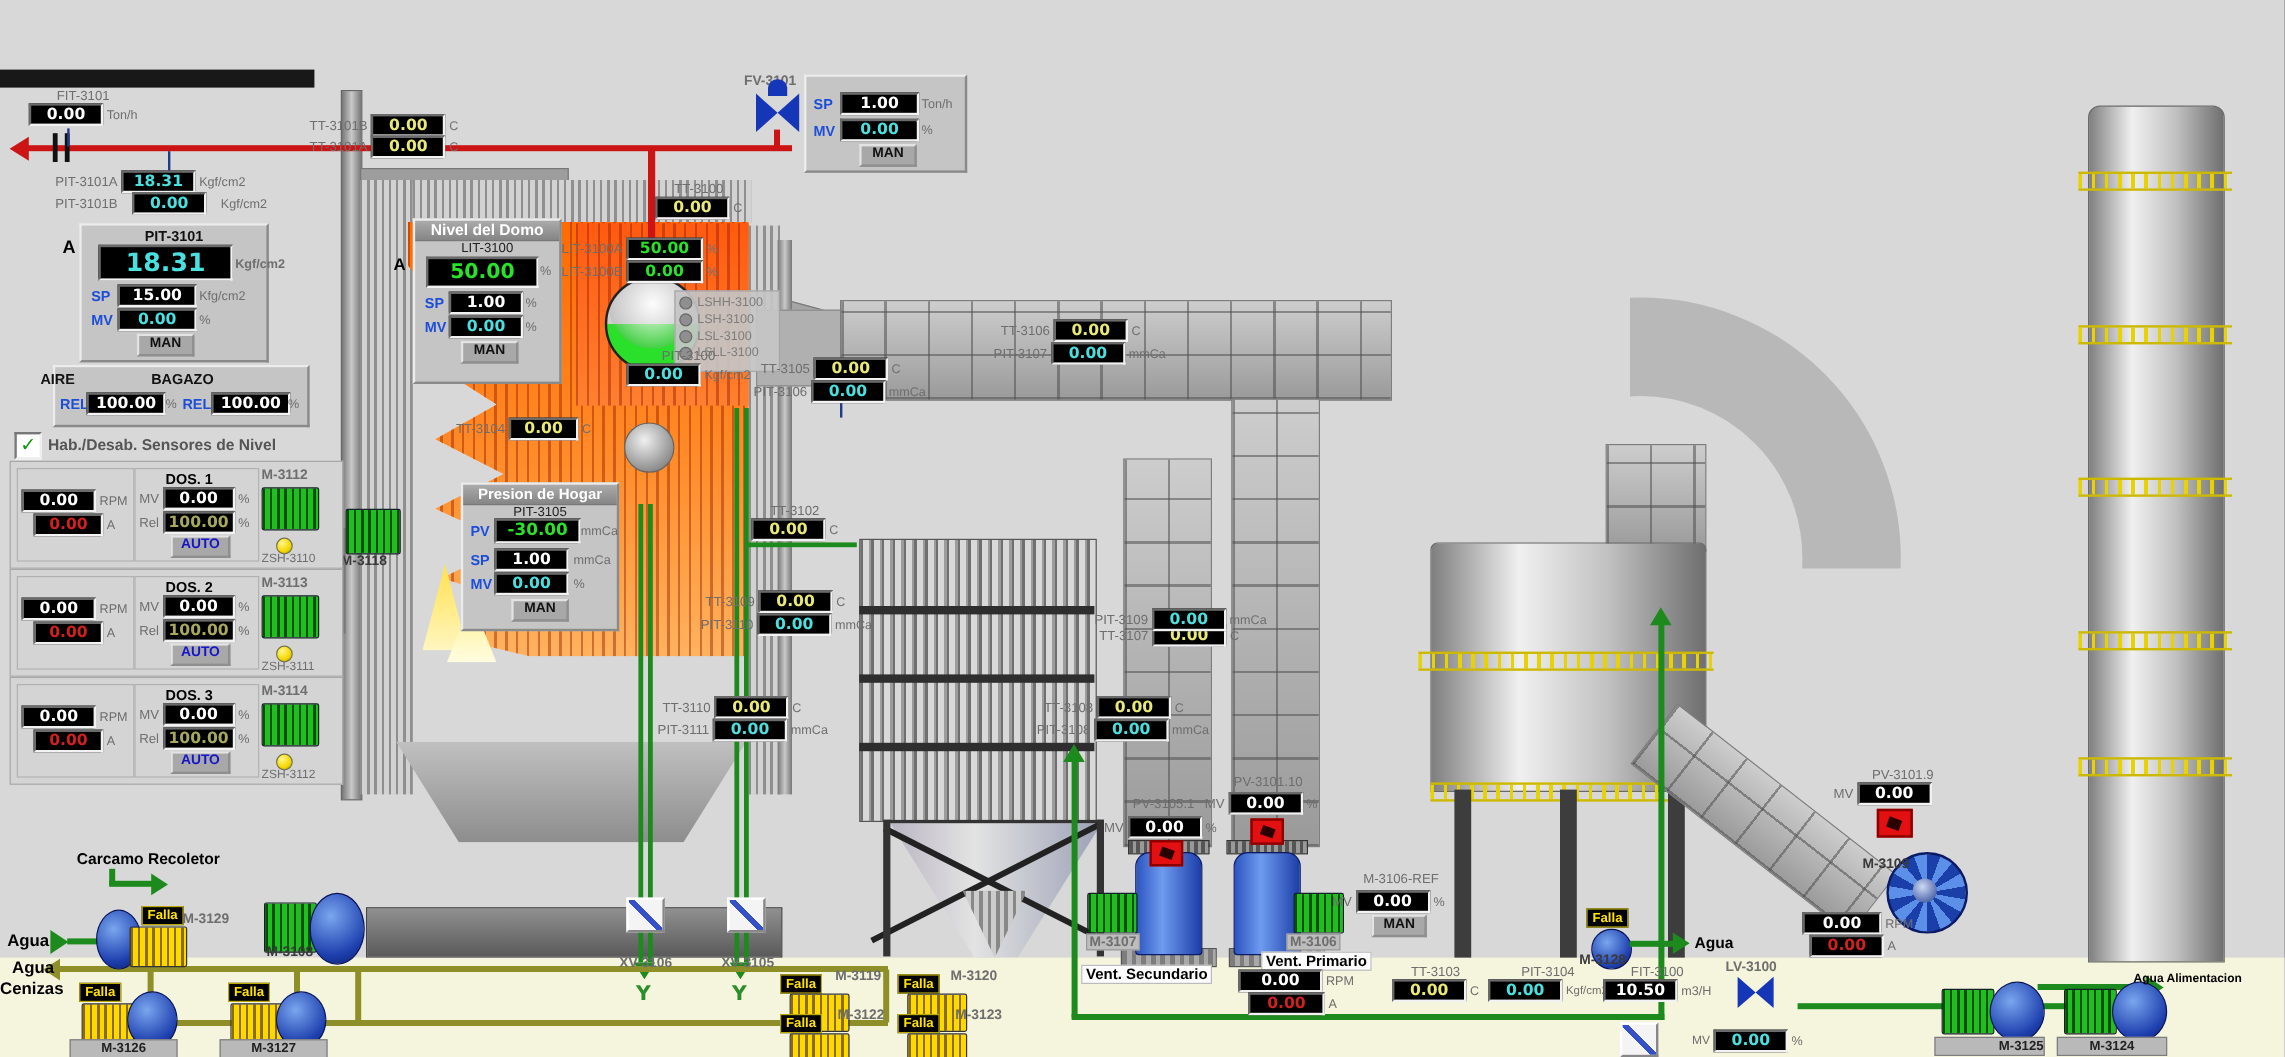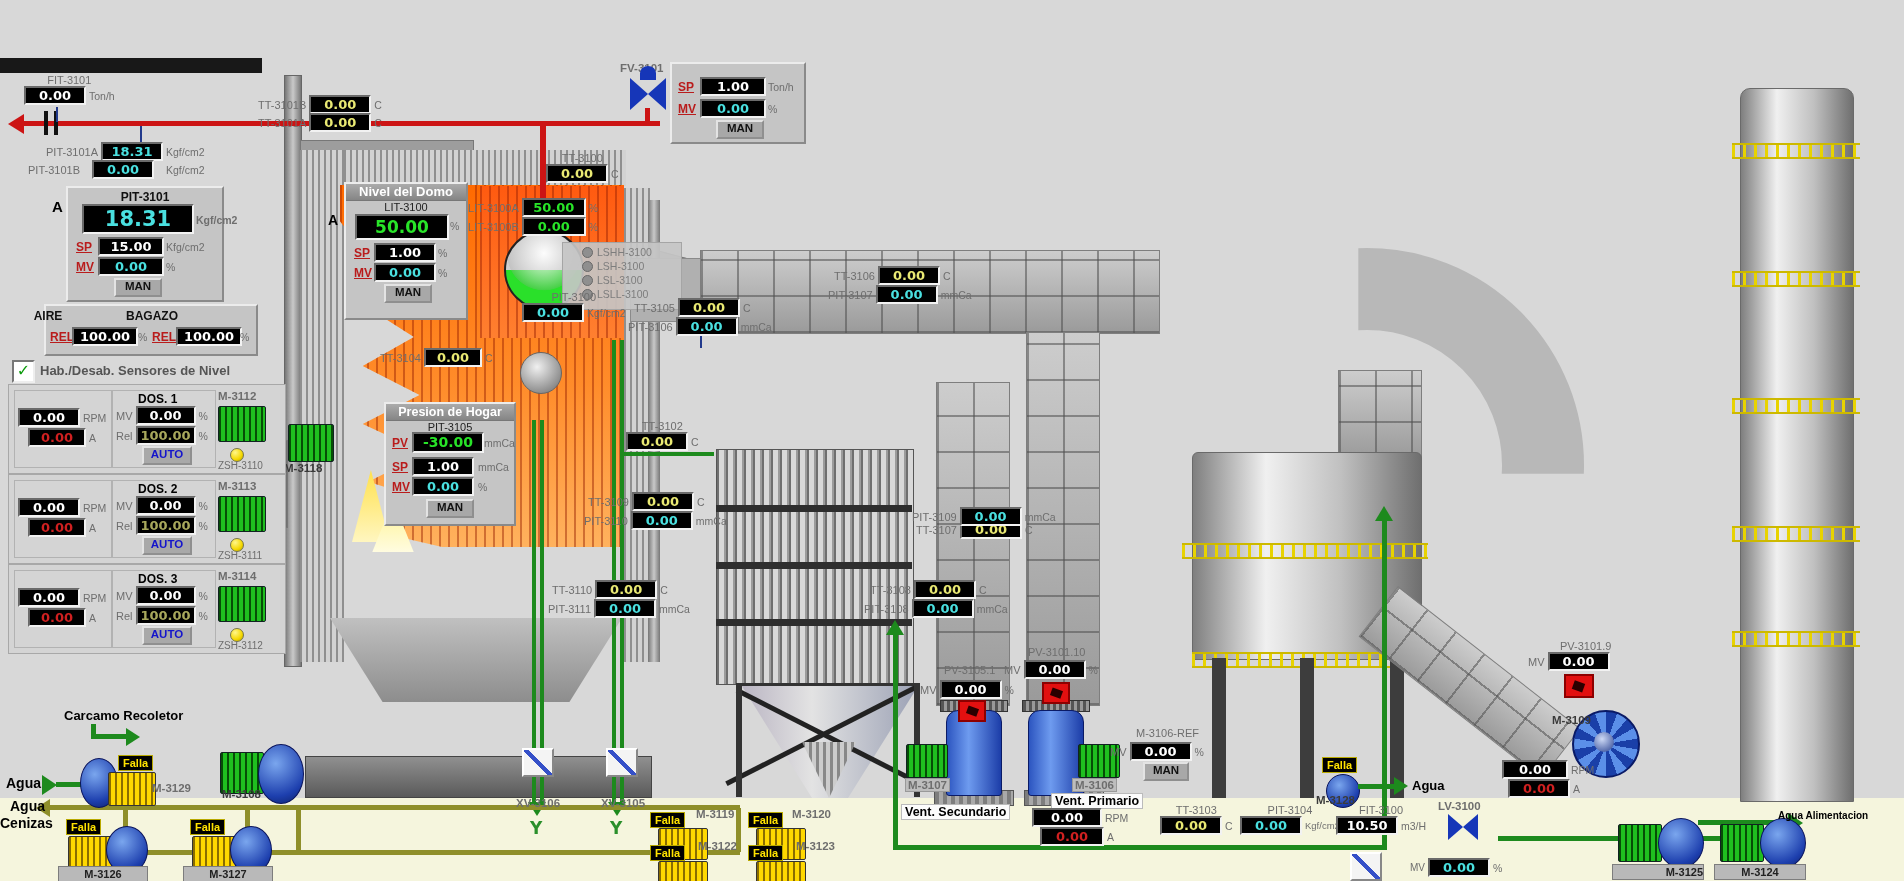--- a/index.html
+++ b/index.html
@@ -18,21 +18,21 @@
   .vb{background:#000;border:2px solid;border-color:#6a6a6a #f2f2f2 #f2f2f2 #6a6a6a;
       font:bold 13px "DejaVu Sans",sans-serif;text-align:center;height:15px;line-height:15px;min-width:54px;padding:0 2px;}
   .big{font-size:21px;height:26px;line-height:26px;min-width:104px;}
   .med{font-size:17px;height:22px;line-height:22px;min-width:86px;}
   .c-w{color:#fff}.c-c{color:#4ae0e0}.c-y{color:#e9e973}.c-g{color:#28e428}.c-r{color:#d02020}.c-o{color:#a8a85c}
   
   .panel{position:absolute;background:#c5c5c5;border:2px solid;border-color:#ececec #8a8a8a #8a8a8a #ececec;}
   .phead{background:linear-gradient(#ababab,#858585);color:#fff;font:bold 13px "Liberation Sans",sans-serif;
          text-align:center;height:16px;line-height:16px;border-bottom:1px solid #777;}
   .ptag{font:11px "Liberation Sans",sans-serif;color:#222;text-align:center;}
-  .plab{font:bold 12px "Liberation Sans",sans-serif;color:#b91c1c;text-decoration:underline;}
+  .plab{font:bold 12px "Liberation Sans",sans-serif;color:#1d4ed8;}
   .ptitle{position:absolute;font:bold 12px "Liberation Sans",sans-serif;color:#111;text-align:center;width:100%;}
   .btn{position:absolute;background:#a8a8a8;border:2px outset #e3e3e3;font:bold 11.5px "Liberation Sans",sans-serif;
        color:#111;text-align:center;line-height:13px;cursor:pointer;}
   .auto{color:#1414cc;}
   .blab{position:absolute;font:bold 13px "Liberation Sans",sans-serif;color:#000;white-space:nowrap;}
   .cap{position:absolute;font:bold 12.5px "Liberation Sans",sans-serif;color:#000;background:#fcfcfc;padding:0 3px;border:1px solid #bbb;white-space:nowrap;}
   .eq{position:absolute;font:bold 11.5px "Liberation Sans",sans-serif;color:#6e6e6e;white-space:nowrap;}
   .eqd{color:#3a3a3a;}
   .eqbox{position:absolute;background:#b9b9b9;border:1px solid #7d7d7d;font:bold 11px "Liberation Sans",sans-serif;color:#222;text-align:center;line-height:14px;}
   .falla{position:absolute;background:#000;color:#ffe200;font:bold 11px "Liberation Sans",sans-serif;padding:0 4px;line-height:14px;border:1px solid #b9a900;}
@@ -193,21 +193,21 @@
   <div class="damper" style="left:1042px;top:682px;width:24px;height:18px;"></div>
 
   <div class="abs" style="left:1572px;top:710px;width:64px;height:64px;border-radius:50%;
        background:repeating-conic-gradient(#1a3fa8 0 20deg,#5b8fe8 20deg 40deg);border:2px solid #0a1a66;"></div>
   <div class="abs" style="left:1594px;top:732px;width:20px;height:20px;border-radius:50%;background:radial-gradient(circle at 40% 35%,#cdd9f5,#27408f);"></div>
   <div class="damper" style="left:1564px;top:674px;width:26px;height:20px;"></div>
 
   <div class="volute" style="left:80px;top:758px;width:36px;height:48px;"></div>
   <div class="motY" style="left:108px;top:772px;width:46px;height:32px;"></div>
   <div class="falla" style="left:118px;top:755px;">Falla</div>
-  <div class="eq" style="left:152px;top:782px;text-align:center;">M-3129</div>
+  <div class="eq" style="left:152px;top:760px;text-align:center;">M-3129</div>
 
   <div class="motG" style="left:220px;top:752px;width:42px;height:40px;"></div>
   <div class="volute" style="left:258px;top:744px;width:44px;height:58px;"></div>
   <div class="eq eqd" style="left:222px;top:788px;">M-3108</div>
 
   <div class="falla" style="left:66px;top:819px;">Falla</div>
   <div class="motY" style="left:68px;top:836px;width:42px;height:30px;"></div>
   <div class="volute" style="left:106px;top:826px;width:40px;height:46px;"></div>
   <div class="eqbox" style="left:58px;top:866px;width:88px;">M-3126</div>
 
@@ -265,21 +265,21 @@
     <span class="un">Ton/h</span>
       </div>
   </div>
   <div class="pipe" style="left:56px;top:107px;width:2px;height:15px;background:#223a8c;"></div>
 
   <div class="mt" style="left:46px;top:142px;">
     <span class="lab">PIT-3101A</span>
     <span class="vb c-c">18.31</span>
     <span class="un">Kgf/cm2</span>
   </div>
-  <div class="mt" style="left:28px;top:160px;gap:12px;">
+  <div class="mt" style="left:46px;top:160px;gap:12px;">
     <span class="lab">PIT-3101B</span>
     <span class="vb c-c">0.00</span>
     <span class="un">Kgf/cm2</span>
   </div>
   <div class="pipe" style="left:140px;top:126px;width:2px;height:16px;background:#223a8c;"></div>
 
   <div class="mt" style="left:258px;top:95px;">
     <span class="lab">TT-3101B</span>
     <span class="vb c-y">0.00</span>
     <span class="un">C</span>
@@ -440,21 +440,21 @@
     <span class="lab">LIT-3100A</span>
     <span class="vb c-g" style="min-width:56px;">50.00</span>
     <span class="un">%</span>
   </div>
   <div class="mt" style="left:468px;top:217px;">
     <span class="lab">LIT-3100B</span>
     <span class="vb c-g" style="min-width:56px;">0.00</span>
     <span class="un">%</span>
   </div>
 
-  <div class="abs" style="left:562px;top:242px;width:80px;height:62px;background:rgba(198,198,198,.92);border:1px solid #a5a5a5;padding:2px 19px;">
+  <div class="abs" style="left:562px;top:242px;width:80px;height:62px;background:rgba(198,198,198,.92);border:1px solid #a5a5a5;padding:2px 3px;">
     <div class="lsrow">
         <span class="lsdot"></span>
         <span class="lslab">LSHH-3100</span>
       </div>
     <div class="lsrow">
         <span class="lsdot"></span>
         <span class="lslab">LSH-3100</span>
       </div>
     <div class="lsrow">
         <span class="lsdot"></span>

